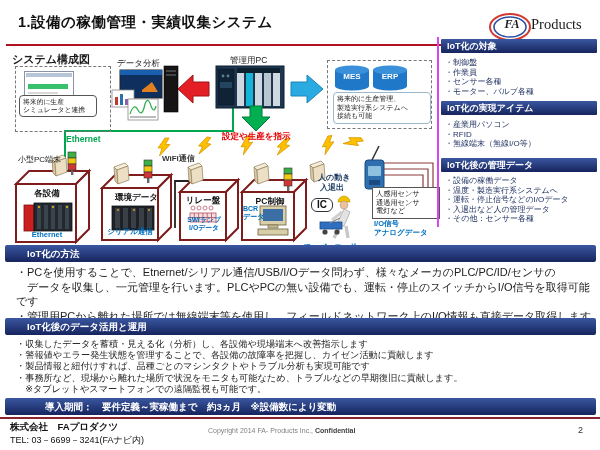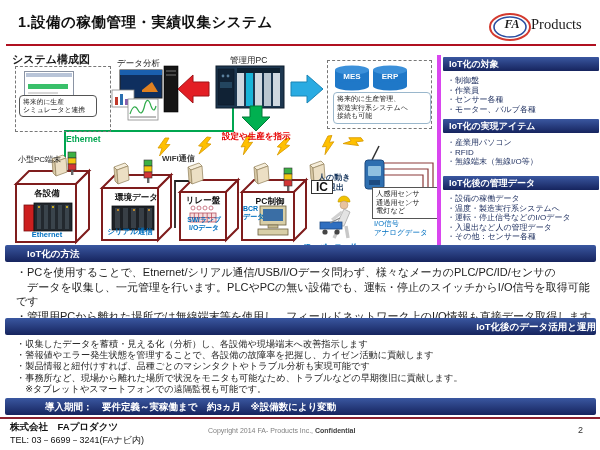--- a/index.html
+++ b/index.html
@@ -38,32 +38,32 @@
   .b1-title{left:20px;top:188px;width:54px;}
   .b1-sub{left:20px;top:230px;width:54px;}
   .b2-title{left:102px;top:192px;width:56px;text-align:right;}
   .b2-sub{left:100px;top:227px;width:60px;}
   .b3-title{left:182px;top:195px;width:42px;}
   .b3-sub{left:182px;top:216px;width:44px;font-size:6.8px;line-height:7.6px;}
   .b4-title{left:250px;top:196px;width:40px;}
   .b4-sub{left:243px;top:205px;width:28px;text-align:left;font-size:7px;line-height:7.8px;}
   .person-move{left:318px;top:172px;font-size:8px;font-weight:bold;color:#17365d;}
   .person-inout{left:320px;top:182px;font-size:8px;font-weight:bold;color:#17365d;}
-  .ic-box{left:311px;top:180px;width:20px;height:12px;border:1.5px solid #333;border-radius:0;background:#fff;font-size:12px;font-weight:bold;color:#111;text-align:center;line-height:12px;}
+  .ic-box{left:311px;top:198px;width:20px;height:12px;border:1.5px solid #333;border-radius:6px;background:#fff;font-size:10px;font-weight:bold;color:#111;text-align:center;line-height:12px;}
   .person-id{left:304px;top:242px;font-size:7.5px;font-weight:bold;color:#0070c0;}
   .sensor-note{left:372px;top:187px;width:60px;background:#fff;border:1px solid #555;font-size:7.2px;line-height:8.6px;padding:2px 3px;color:#222;}
-  .io-label{left:374px;top:220px;font-size:7.5px;font-weight:normal;color:#0070c0;line-height:8.6px;}
+  .io-label{left:374px;top:220px;font-size:7.5px;font-weight:bold;color:#0070c0;line-height:8.6px;}
   
-  .sidebar{left:437px;top:55px;width:160px;height:190px;border-left:4px solid #d946ef;}
+  .sidebar{left:437px;top:37px;width:160px;height:190px;border-left:2px solid #d946ef;}
   .side-hd{position:absolute;left:2px;width:156px;height:14px;background:linear-gradient(#3a57a0,#16245e);color:#fff;font-size:9px;font-weight:bold;line-height:14px;padding-left:6px;border-radius:1px;box-sizing:border-box;}
   .side-list{position:absolute;left:6px;width:152px;font-size:8px;line-height:9.6px;color:#1f3060;}
   
   .sec-bar{left:5px;width:591px;height:17px;background:linear-gradient(#3a57a0,#16245e);color:#fff;font-size:9.5px;font-weight:bold;line-height:17px;padding-left:22px;border-radius:2px;box-sizing:border-box;}
   .method-bar{top:245px;}
-  .usage-bar{top:318px;text-align:right;}
+  .usage-bar{top:318px;}
   .body-lines{left:16px;width:580px;color:#222;}
   .method-lines{top:265px;font-size:11px;line-height:14.5px;}
   .usage-lines{top:339px;font-size:9.2px;line-height:11.2px;}
   .lead-bar{top:398px;padding-left:40px;}
   .foot-rule{left:0;top:417px;width:600px;height:2px;background:#8b2230;}
   .foot-company{left:10px;top:421px;font-size:9.5px;font-weight:bold;color:#111;}
   .foot-tel{left:10px;top:434px;font-size:9px;color:#111;}
   .foot-copy{left:208px;top:427px;font-size:7px;color:#808080;}
   .foot-copy b{color:#404040;}
   .foot-page{left:578px;top:425px;font-size:9px;color:#333;}

